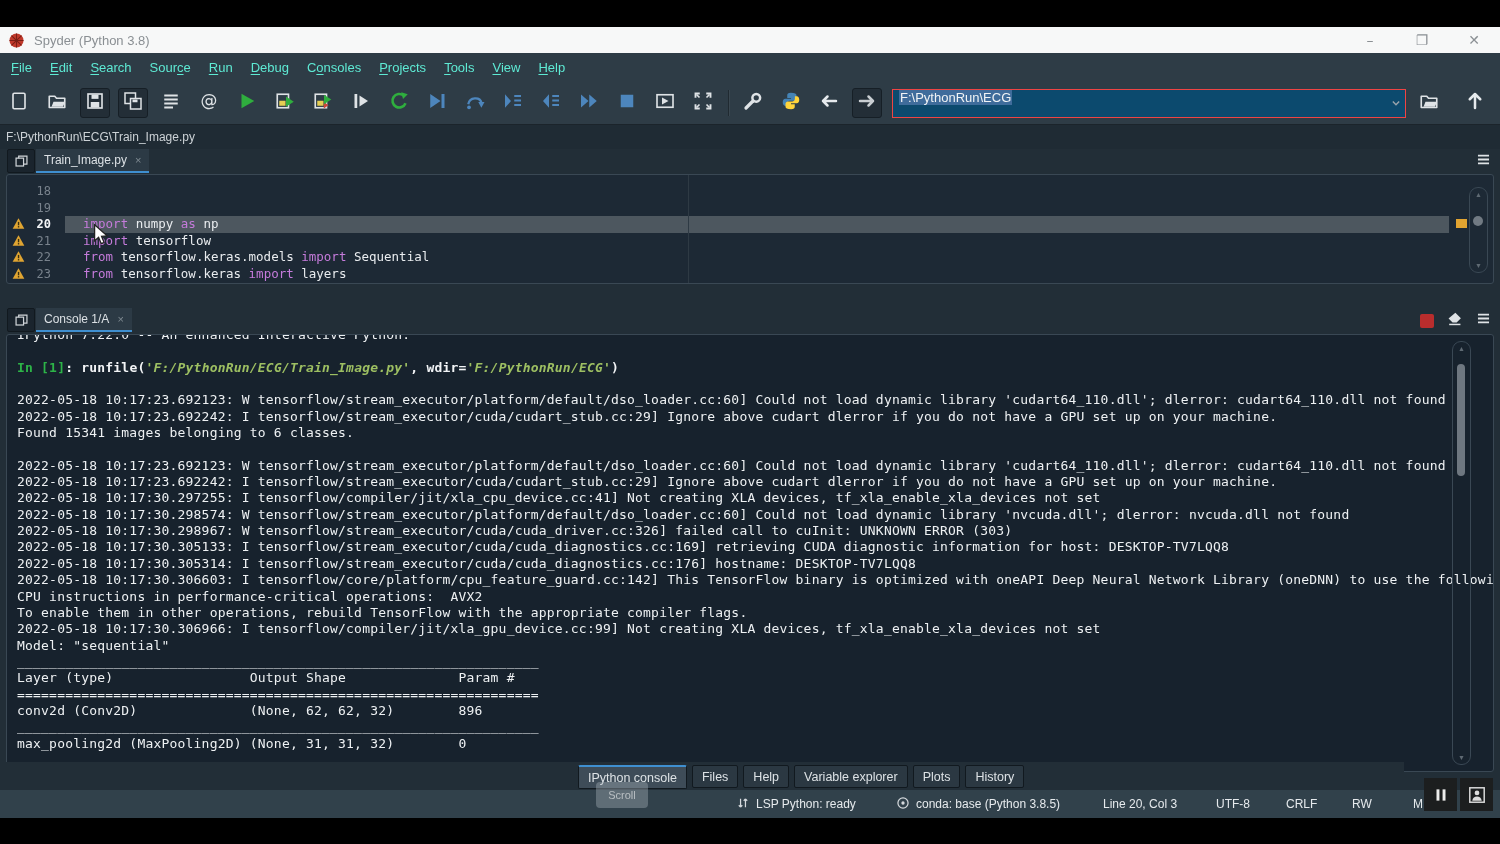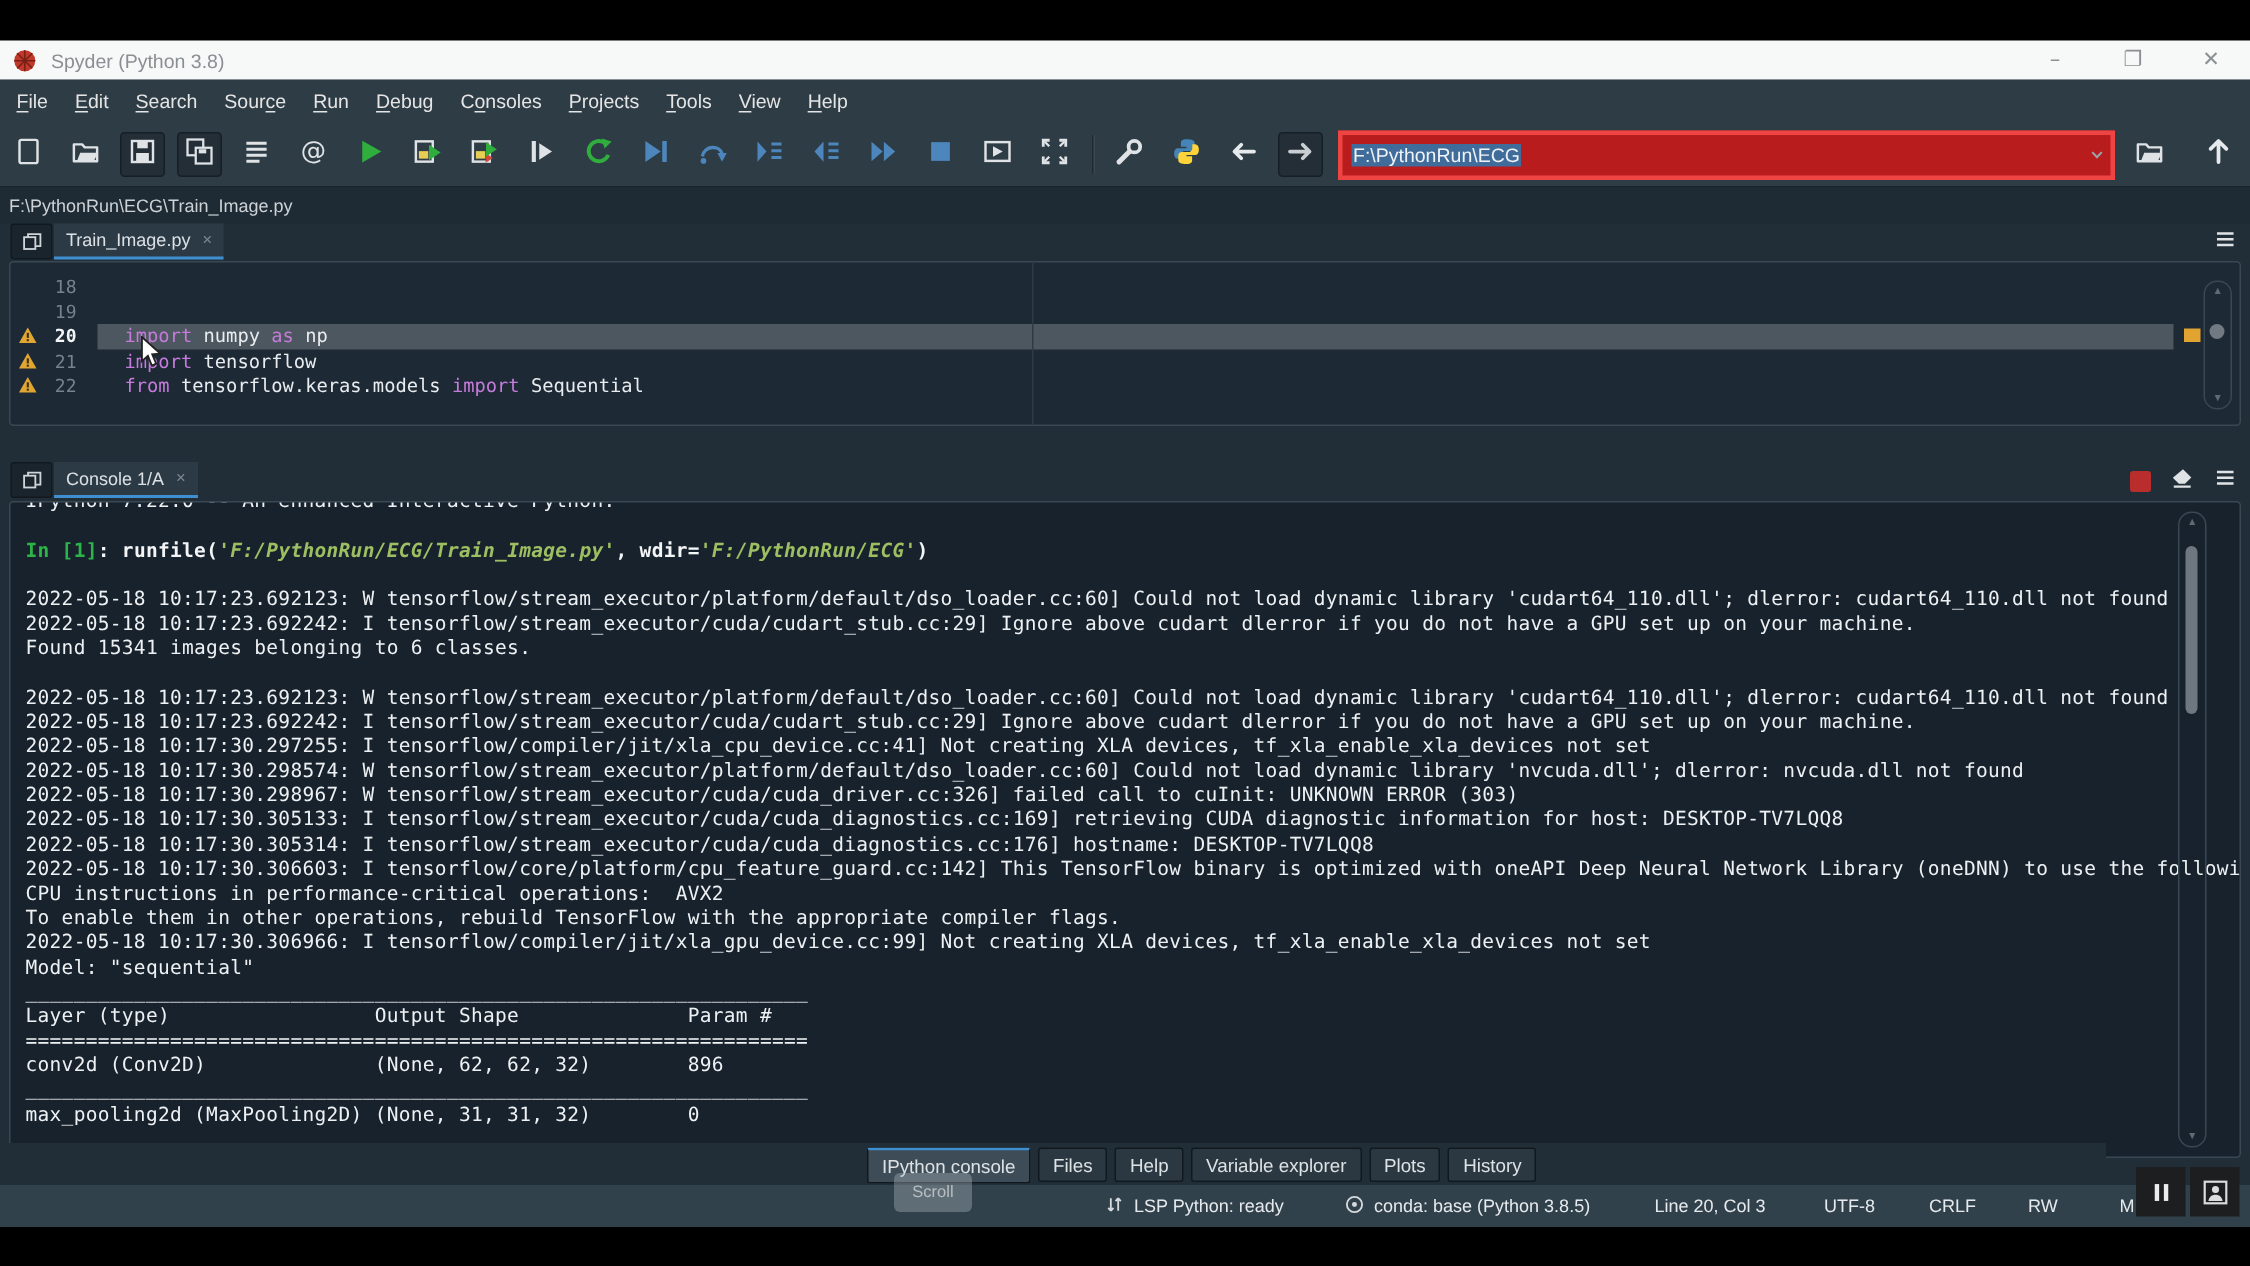--- a/index.html
+++ b/index.html
@@ -12,33 +12,33 @@
             display:flex;align-items:center;border-bottom:1px solid #cfcfcf;}
   .titlebar .logo{margin-left:8px;width:17px;height:17px;}
   .titlebar .ttl{margin-left:9px;font-size:13px;color:#8a8f93;}
   .wincontrols{position:absolute;right:0;top:0;height:26px;display:flex;}
   .winbtn{width:52px;height:26px;display:flex;align-items:center;justify-content:center;
           color:#8b9094;font-size:14px;font-family:"DejaVu Sans",sans-serif;cursor:default;}
 
   
   .menubar{position:absolute;left:0;top:53px;width:1500px;height:29px;background:#2e3c46;
            display:flex;align-items:center;padding-left:2px;box-sizing:border-box;}
-  .menu-item{color:#e5e5e5;font-size:13px;padding:0 9px;line-height:29px;}
+  .menu-item{color:#5eead4;font-size:13px;padding:0 9px;line-height:29px;}
   .menu-item u{text-decoration:underline;text-underline-offset:2px;}
 
   
   .toolbar{position:absolute;left:0;top:82px;width:1500px;height:43px;background:#2e3c46;
            display:flex;align-items:center;padding-left:4px;box-sizing:border-box;
            border-bottom:1px solid #1b242b;}
   .tb-btn{width:30px;height:30px;margin-right:8px;display:flex;align-items:center;justify-content:center;
           border-radius:3px;flex:0 0 auto;}
   .tb-btn.pressed{background:#232e37;border:1px solid #161f26;box-sizing:border-box;}
   .tb-sep{width:1px;height:26px;background:#202a31;border-right:1px solid #3a4750;margin:0 8px 0 2px;flex:0 0 auto;}
-  .wd-wrap{display:flex;align-items:center;height:27px;margin-left:2px;background:#b91c1c;
-           border:3px solid #ef4444;width:512px;flex:0 0 auto;}
+  .wd-wrap{display:flex;align-items:flex-start;height:27px;margin-left:2px;background:#0c4a6e;
+           border:1px solid #ef4444;width:512px;flex:0 0 auto;}
   .wd-text{flex:1;padding-left:6px;font-size:13px;color:#f0f3f5;white-space:nowrap;overflow:hidden;}
   .wd-text .sel{background:#3f6c9b;padding:1px 1px;}
   .wd-caret{width:18px;height:100%;display:flex;align-items:center;justify-content:center;}
 
   
   .crumbbar{position:absolute;left:0;top:125px;width:1500px;height:24px;background:#1f2b34;
             display:flex;align-items:center;}
   .crumb{margin-left:6px;font-size:12px;color:#ccd2d6;}
 
   
@@ -334,20 +334,25 @@
           <div class="ed-row"><span class="ed-gutter"><span class="ed-warn"><svg width="13" height="13" viewBox="0 0 16 16">
                   <path d="M8 1.6 L15.2 14.4 H0.8 Z" fill="#e0a532"></path>
                   <rect x="7.2" y="6" width="1.7" height="4.2" fill="#3a2f10"></rect>
                   <rect x="7.2" y="11.2" width="1.7" height="1.7" fill="#3a2f10"></rect>
                 </svg></span><span class="ed-num">21</span></span><span class="ed-code"><span class="k">import</span><span class="p"> tensorflow</span></span></div>
           <div class="ed-row"><span class="ed-gutter"><span class="ed-warn"><svg width="13" height="13" viewBox="0 0 16 16">
                   <path d="M8 1.6 L15.2 14.4 H0.8 Z" fill="#e0a532"></path>
                   <rect x="7.2" y="6" width="1.7" height="4.2" fill="#3a2f10"></rect>
                   <rect x="7.2" y="11.2" width="1.7" height="1.7" fill="#3a2f10"></rect>
                 </svg></span><span class="ed-num">22</span></span><span class="ed-code"><span class="k">from</span><span class="p"> tensorflow.keras.models </span><span class="k">import</span><span class="p"> Sequential</span></span></div>
+          <div class="ed-row"><span class="ed-gutter"><span class="ed-warn"><svg width="13" height="13" viewBox="0 0 16 16">
+                  <path d="M8 1.6 L15.2 14.4 H0.8 Z" fill="#e0a532"></path>
+                  <rect x="7.2" y="6" width="1.7" height="4.2" fill="#3a2f10"></rect>
+                  <rect x="7.2" y="11.2" width="1.7" height="1.7" fill="#3a2f10"></rect>
+                </svg></span><span class="ed-num">23</span></span><span class="ed-code"><span class="k">from</span><span class="p"> tensorflow.keras </span><span class="k">import</span><span class="p"> layers</span></span></div>
         </div>
       <div class="col79"></div>
       <div class="ed-mark"></div>
       <div class="ed-scroll">
         <span class="sb-arrow" style="top:3px">▲</span>
         <div class="ed-thumb"></div>
         <span class="sb-arrow" style="bottom:3px">▼</span>
       </div>
     </div>
   </div>

